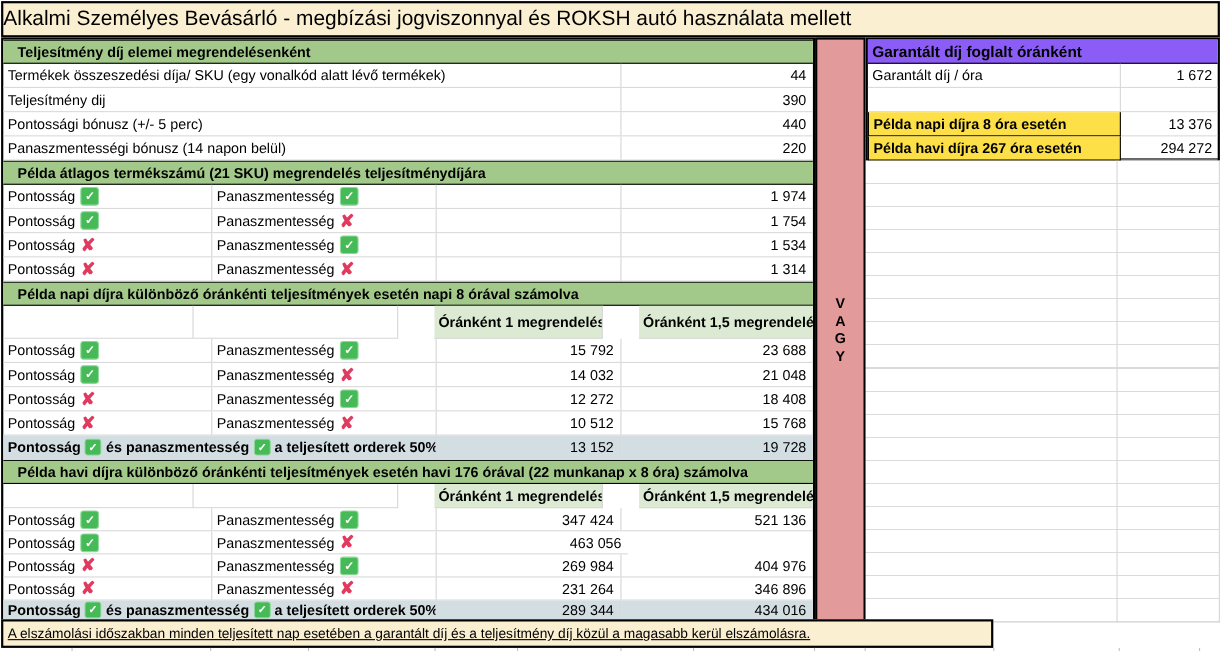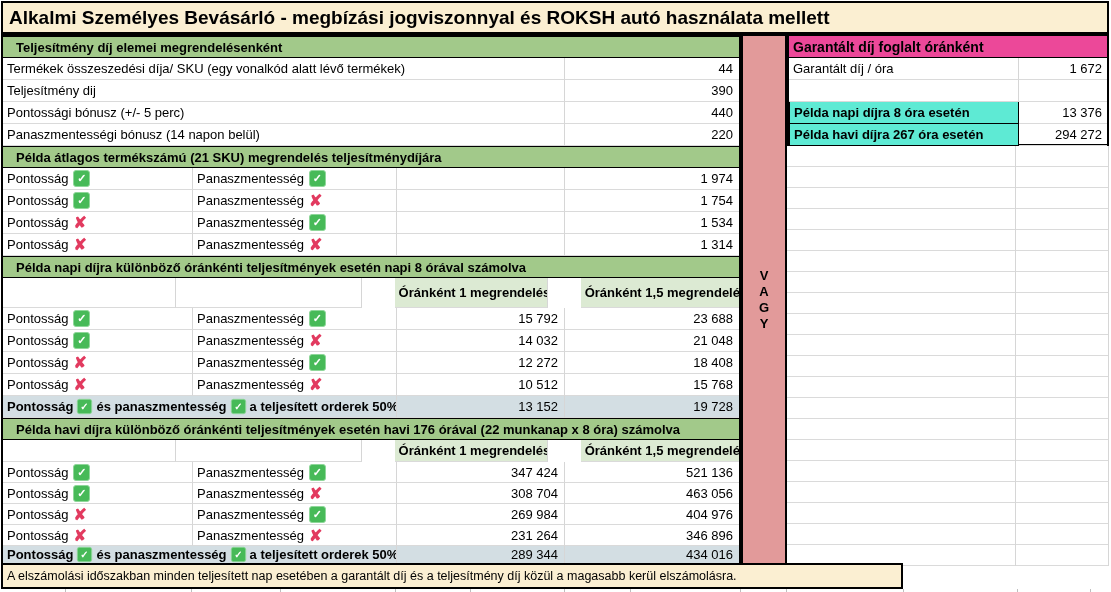--- a/index.html
+++ b/index.html
@@ -1,21 +1,21 @@
 <!DOCTYPE html>
 <html><head>
 <meta charset="utf-8">
 <style>
   html,body{margin:0;padding:0;background:#fff;}
   .sheet{position:relative;width:1111px;height:592px;background:#fff;
          font-family:"Liberation Sans",sans-serif;font-size:13px;color:#000;overflow:hidden;}
   .abs{position:absolute;box-sizing:border-box;}
   
   .title{left:1px;top:1px;width:1108px;height:33px;background:#FBEFD2;border:2px solid #000;
-         font-size:19px;font-weight:bold;display:flex;align-items:center;padding-left:6px;}
+         font-size:19px;font-weight:normal;display:flex;align-items:center;}
   
   .ltable{left:1px;top:34px;width:740px;height:532px;border:2px solid #000;background:#fff;}
   .row{display:flex;width:736px;}
   .h22{height:22px;}
   .h30{height:30px;}
   .h21{height:21px;}
   .h18{height:18px;}
   .cell{box-sizing:border-box;display:flex;align-items:center;padding:0 4px;
         border-right:1px solid #D6D6D6;border-bottom:1px solid #DADADA;overflow:hidden;white-space:nowrap;}
   .ca{width:190px;}
@@ -36,34 +36,34 @@
   .ic.cross{color:#E23A5F;font-size:16px;font-weight:bold;background:none;}
   .ic.small{transform:scale(.9);margin-left:3px;margin-right:3px;}
   
   .orcol{left:741px;top:34px;width:46px;height:531px;background:#E29A9A;border:2px solid #000;
          display:flex;align-items:center;justify-content:center;}
   .orcol .txt{font-weight:bold;font-size:13px;line-height:16px;white-space:pre-line;text-align:center;}
   
   .rpanel{left:787px;top:34px;width:322px;height:532px;}
   .rtop{position:absolute;left:0;top:0;width:322px;height:112px;border:2px solid #000;box-sizing:border-box;background:#fff;}
   .rrow{display:flex;width:318px;height:22px;box-sizing:border-box;}
-  .rhead{background:#ec4899;font-weight:bold;font-size:14px;align-items:center;display:flex;
+  .rhead{background:#8b5cf6;font-weight:bold;font-size:14px;align-items:center;display:flex;
          padding-left:4px;border-bottom:1px solid #000;box-sizing:border-box;width:318px;height:22px;}
   .rlbl{width:230px;box-sizing:border-box;display:flex;align-items:center;padding-left:4px;
         border-right:1px solid #D6D6D6;border-bottom:1px solid #DADADA;}
   .rval{width:88px;box-sizing:border-box;display:flex;align-items:center;justify-content:flex-end;
         padding-right:5px;border-bottom:1px solid #DADADA;}
-  .greenr .rlbl{background:#5eead4;font-weight:bold;border:1px solid #000;border-top:none;}
+  .greenr .rlbl{background:#fde047;font-weight:bold;border:1px solid #000;border-top:none;}
   .rgrid{position:absolute;left:0;top:112px;width:322px;height:420px;
          background:repeating-linear-gradient(to bottom,#fff 0 20px,#DADADA 20px 21px);}
   .rgrid .vline{position:absolute;left:228px;top:0;width:1px;height:100%;background:#D6D6D6;}
   .rgrid .vline2{position:absolute;right:0;top:0;width:1px;height:100%;background:#D6D6D6;}
   
   .footnote{left:1px;top:563px;width:902px;height:26px;background:#FBEFD2;border:2px solid #000;
-            display:flex;align-items:center;padding-left:4px;font-size:12.5px;}
+            display:flex;align-items:center;padding-left:4px;font-size:12.5px;text-decoration:underline;}
   .stub{position:absolute;top:589px;width:1px;height:3px;background:#BFBFBF;}
 </style>
 </head>
 <body>
 
 <div class="sheet">
 
   <div class="abs title">Alkalmi Személyes Bevásárló - megbízási jogviszonnyal és ROKSH autó használata mellett</div>
 
   <div class="abs ltable">
@@ -231,21 +231,20 @@
     </div>
     <div class="row h21">
       <div class="cell ca">
           <span>Pontosság</span>
           <span class="ic check">✓</span>
         </div>
       <div class="cell cb">
           <span>Panaszmentesség</span>
           <span class="ic cross">✘</span>
         </div>
-      <div class="cell cc num">308 704</div>
       <div class="cell cd num">463 056</div>
     </div>
     <div class="row h21">
       <div class="cell ca">
           <span>Pontosság</span>
           <span class="ic cross">✘</span>
         </div>
       <div class="cell cb">
           <span>Panaszmentesség</span>
           <span class="ic check">✓</span>

